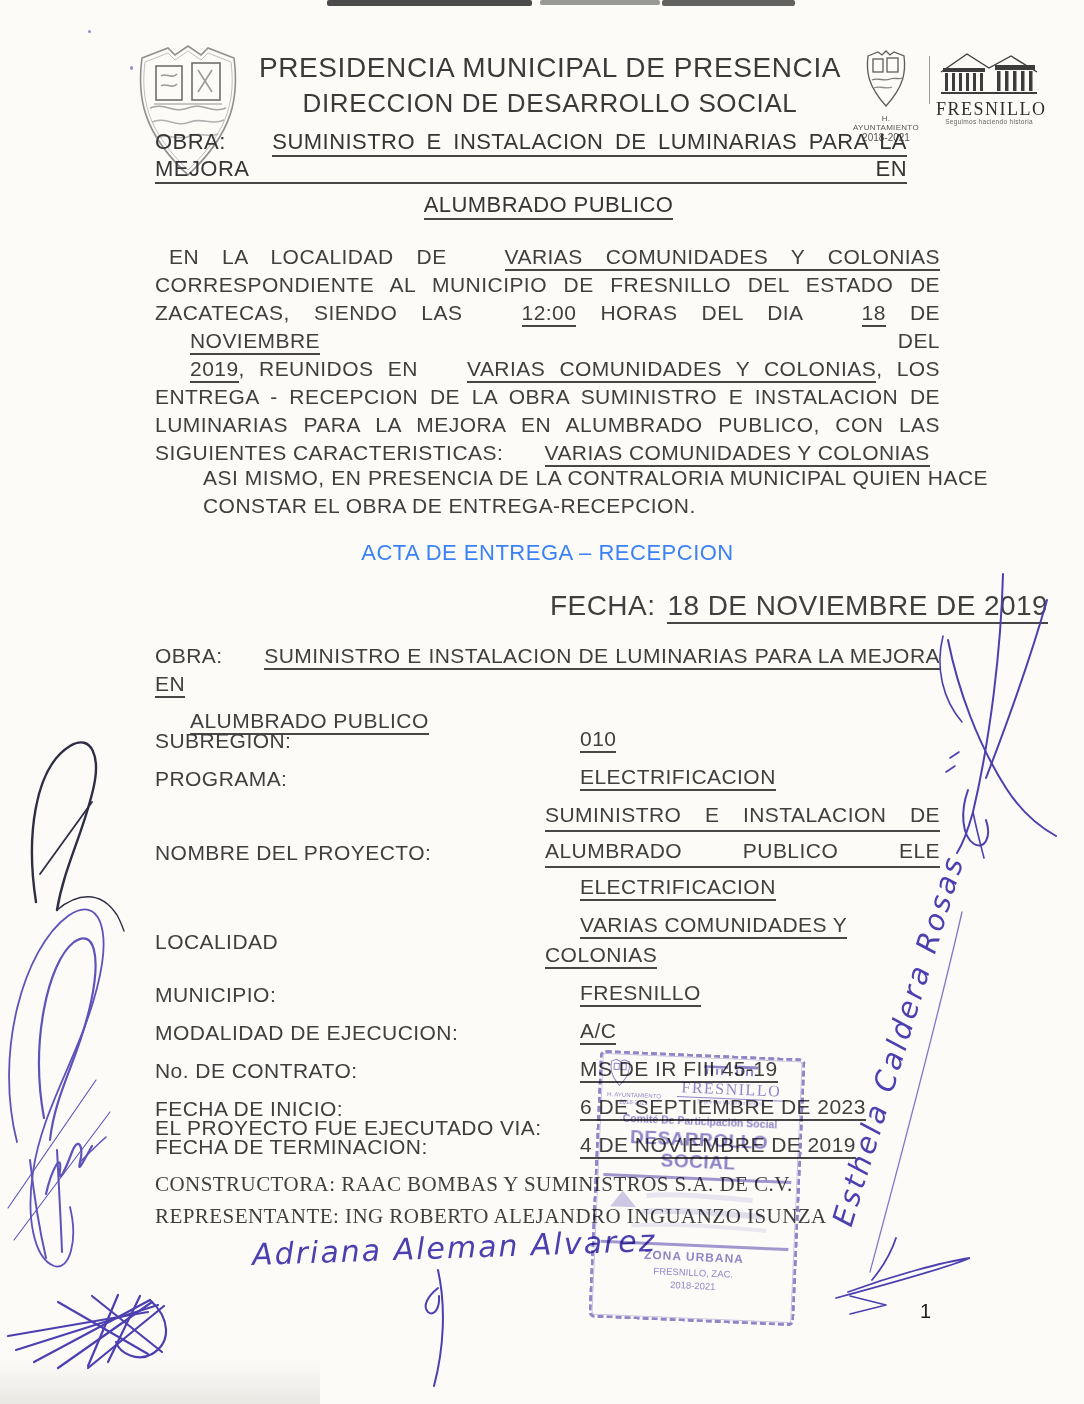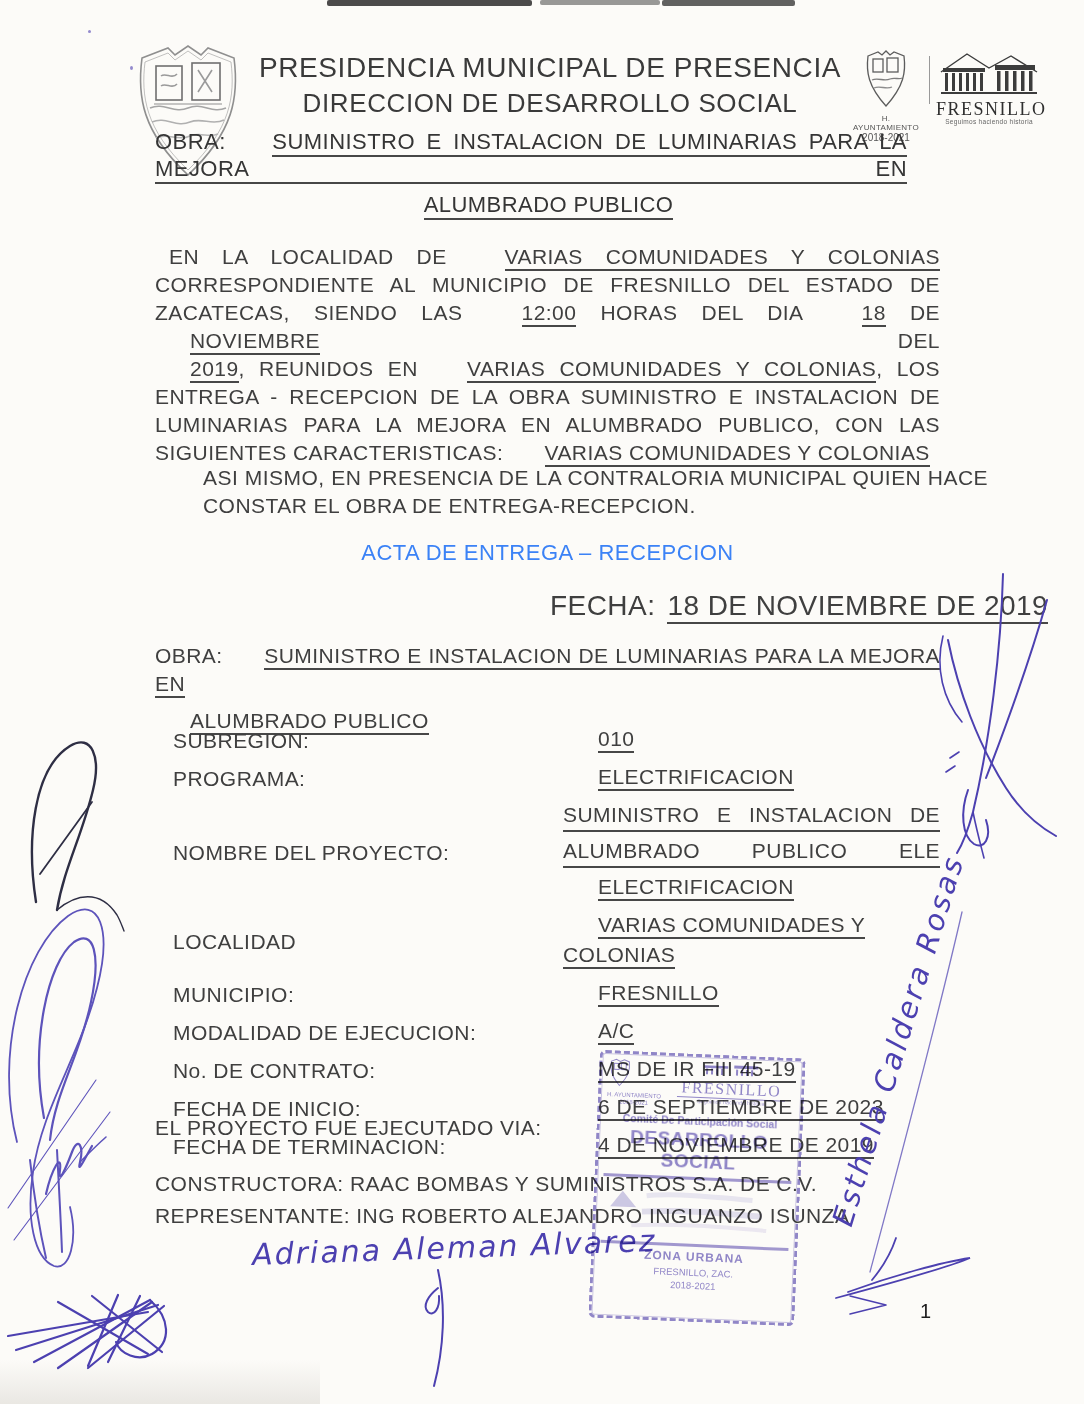--- a/index.html
+++ b/index.html
@@ -39,26 +39,26 @@
   .para2{position:absolute;left:155px;top:464px;width:785px;margin-left:48px;}
   .acta{position:absolute;left:155px;top:540px;width:785px;text-align:center;font-size:22px;letter-spacing:.5px;color:#3b82f6;}
   .fecha{position:absolute;left:550px;top:590px;font-size:28px;letter-spacing:.45px;}
   .fecha .u{margin-left:12px;}
   .obra2{position:absolute;left:155px;top:642px;width:785px;}
   .obra2 .tline{margin-bottom:9px;}
 
   
   .fields{position:absolute;left:155px;top:724px;width:785px;}
   .frow{display:flex;align-items:center;margin-bottom:4px;}
-  .flabel{width:390px;flex:none;font-size:21px;letter-spacing:.45px;line-height:30px;margin-left:18px;}
+  .flabel{width:390px;flex:none;font-size:21px;letter-spacing:.45px;line-height:30px;}
   .fvalue{flex:1;}
   .fvalue .tline{line-height:30px;margin-bottom:4px;}
 
   .exec{position:absolute;left:155px;top:1116px;font-size:21px;letter-spacing:.45px;}
-  .company{position:absolute;left:155px;top:1168px;width:785px;font-size:21px;letter-spacing:.45px;line-height:32px;}
+  .company{position:absolute;left:155px;top:1168px;width:785px;font-size:21px;letter-spacing:.45px;line-height:32px;font-family:Liberation Serif, serif;}
 
   
   .hand{font-family:"DejaVu Sans",sans-serif;font-style:italic;color:var(--pen);white-space:nowrap;}
   .hand-adriana{position:absolute;left:252px;top:1230px;font-size:30px;letter-spacing:2px;transform:rotate(-2deg);}
   .hand-esthela{position:absolute;left:858px;top:1196px;font-size:29px;letter-spacing:3px;
                 transform:rotate(-73deg);transform-origin:left bottom;}
 
   
   .stamp{position:absolute;left:594px;top:1054px;width:206px;height:268px;color:var(--stamp);
          border:3px dashed currentColor;border-radius:6px;box-shadow:inset 0 0 0 1px rgba(131,119,198,.5);

